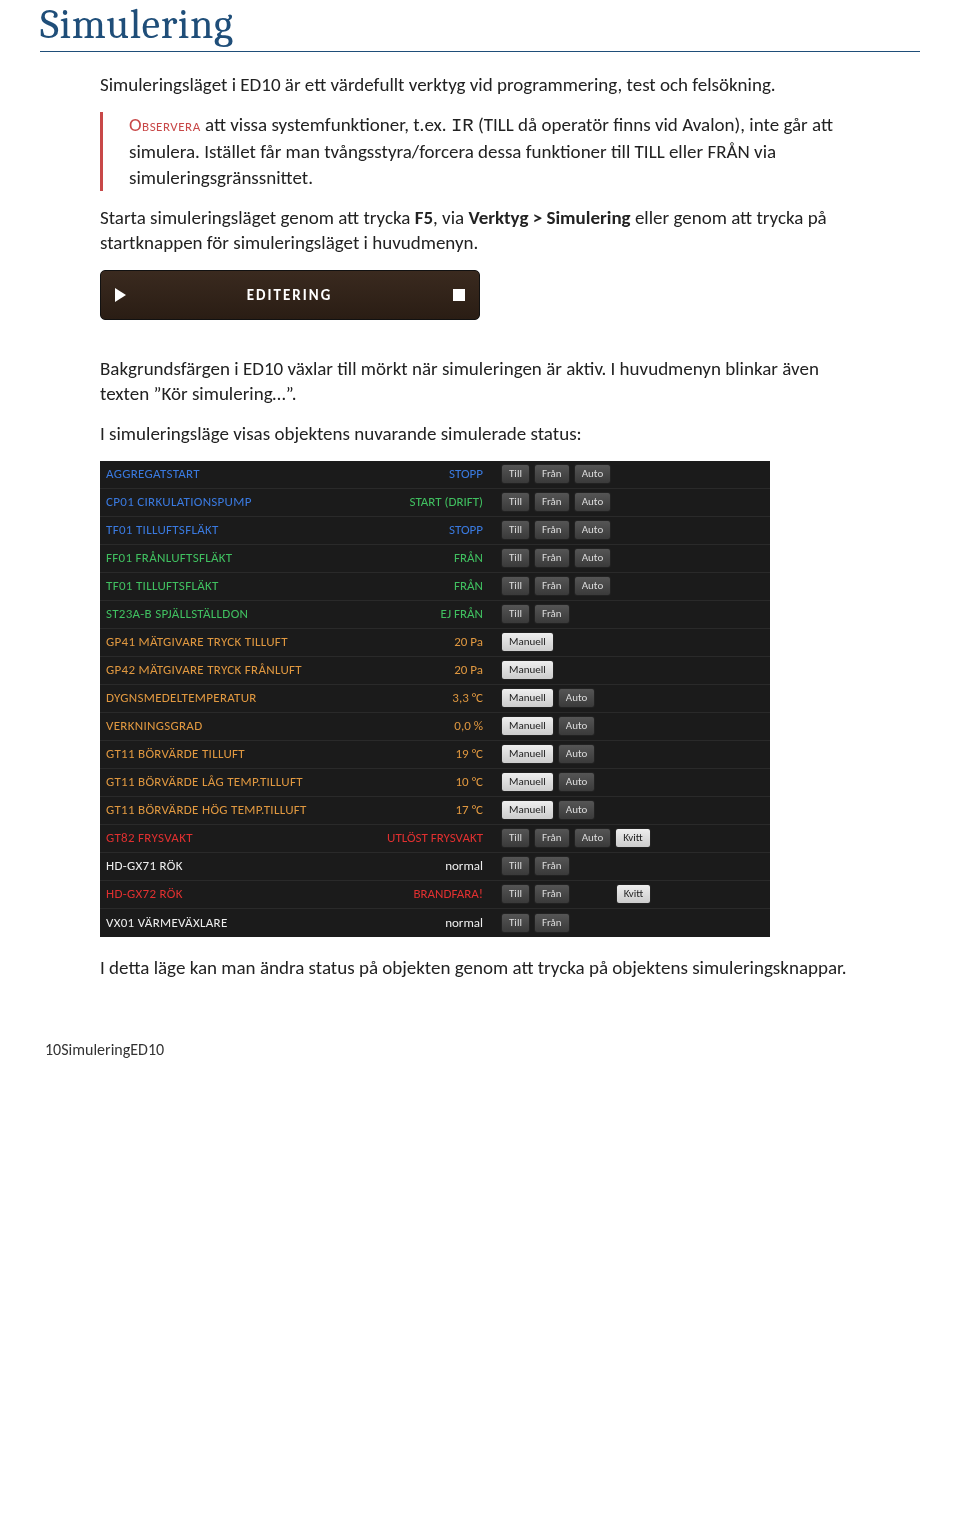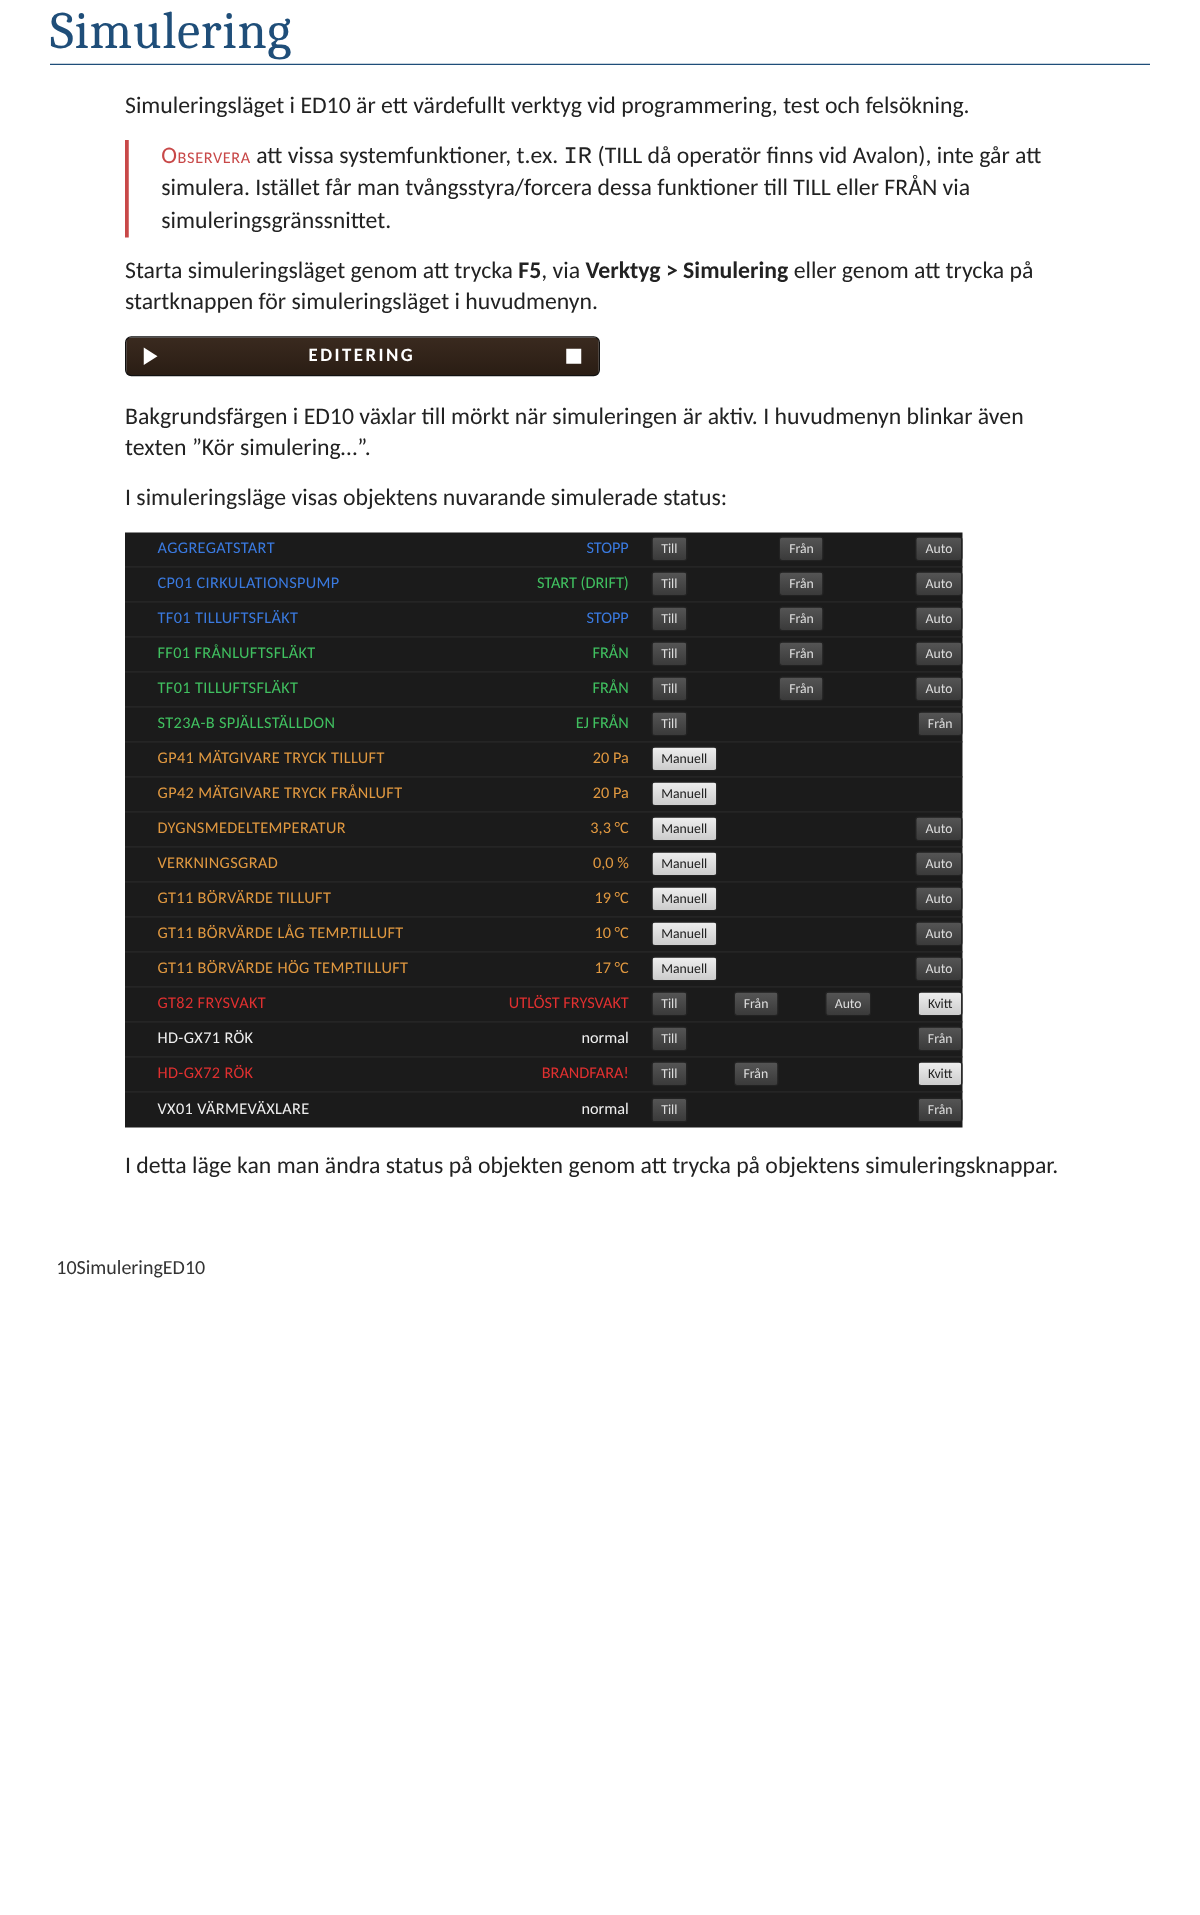--- a/index.html
+++ b/index.html
@@ -38,27 +38,27 @@
     color: #c84848;
     letter-spacing: 0.5px;
   }
   .mono { font-family: "Courier New", monospace; }
 
   
   .modebar {
     background: linear-gradient(#3a2a1f, #2a1d14);
     border: 1px solid #111;
     border-radius: 5px;
-    height: 32px;
+    height: 50px;
     width: 380px;
     display: flex;
     align-items: center;
     padding: 0 14px;
     gap: 18px;
-    margin: 6px 0 20px 0;
+    margin: 6px 0 36px 0;
   }
   .play-icon {
     width: 0; height: 0;
     border-left: 11px solid #fff;
     border-top: 7px solid transparent;
     border-bottom: 7px solid transparent;
   }
   .stop-icon { width: 12px; height: 12px; background: #fff; }
   .modebar-label {
     flex: 1;
@@ -75,26 +75,26 @@
     background: #1b1b1b;
     width: 670px;
     margin: 6px 0 18px 0;
     font-size: 13px;
   }
   .status-row {
     display: flex;
     align-items: center;
     height: 28px;
     border-bottom: 1px solid #2a2a2a;
-    padding-left: 26px;
+    padding-left: 6px;
   }
   .status-row:last-child { border-bottom: none; }
   .st-name { flex: 0 0 270px; font-weight: 500; letter-spacing: 0.3px; }
   .st-val  { flex: 0 0 125px; text-align: right; padding-right: 18px; font-weight: 500; }
-  .st-btns { flex: 1; display: flex; gap: 16px; justify-content: space-between; }
+  .st-btns { flex: 1; display: flex; gap: 4px; }
   .st-btn {
     background: linear-gradient(#555,#3a3a3a);
     color: #ddd;
     border: 1px solid #222;
     border-radius: 3px;
     padding: 1px 7px;
     font-size: 11px;
     line-height: 16px;
     cursor: pointer;
   }

